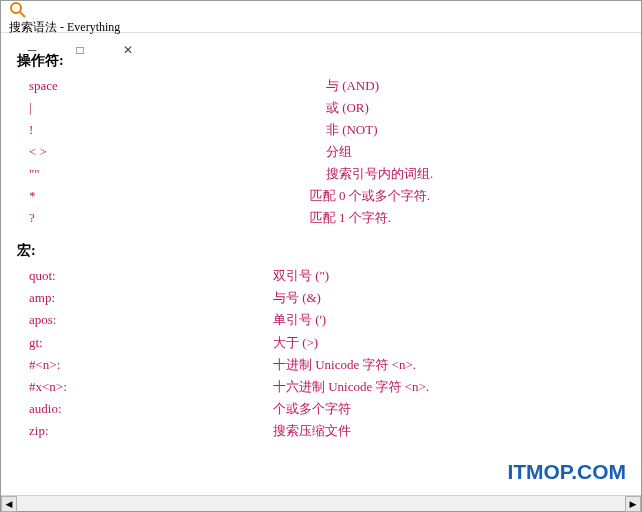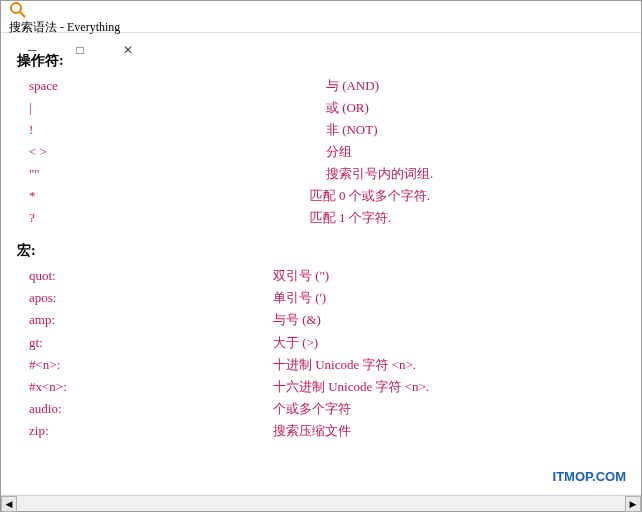--- a/index.html
+++ b/index.html
@@ -95,21 +95,21 @@
       color: #be185d;
     }
     .entry-table td:last-child {
       color: #be185d;
     }
     .watermark {
       position: absolute;
       bottom: 28px;
       right: 16px;
       color: #1a5fb4;
-      font-size: 13px;
+      font-size: 21px;
       font-weight: bold;
       font-family: Arial, sans-serif;
       pointer-events: none;
     }
     .bottom-scrollbar {
       height: 16px;
       background: #f0f0f0;
       border-top: 1px solid #d0d0d0;
       display: flex;
       align-items: center;
@@ -195,26 +195,26 @@
       </table>
 
       <div class="section-header" style="margin-top:10px;">宏:</div>
       <table class="entry-table">
         <tbody>
           <tr>
             <td>quot:</td>
             <td>双引号 (")</td>
           </tr>
           <tr>
+            <td>amp:</td>
+            <td>与号 (&amp;)</td>
+          </tr>
+          <tr>
             <td>apos:</td>
             <td>单引号 (')</td>
-          </tr>
-          <tr>
-            <td>amp:</td>
-            <td>与号 (&amp;)</td>
           </tr>
           <tr>
             <td>gt:</td>
             <td>大于 (&gt;)</td>
           </tr>
           <tr>
             <td>#&lt;n&gt;:</td>
             <td>十进制 Unicode 字符 &lt;n&gt;.</td>
           </tr>
           <tr>

